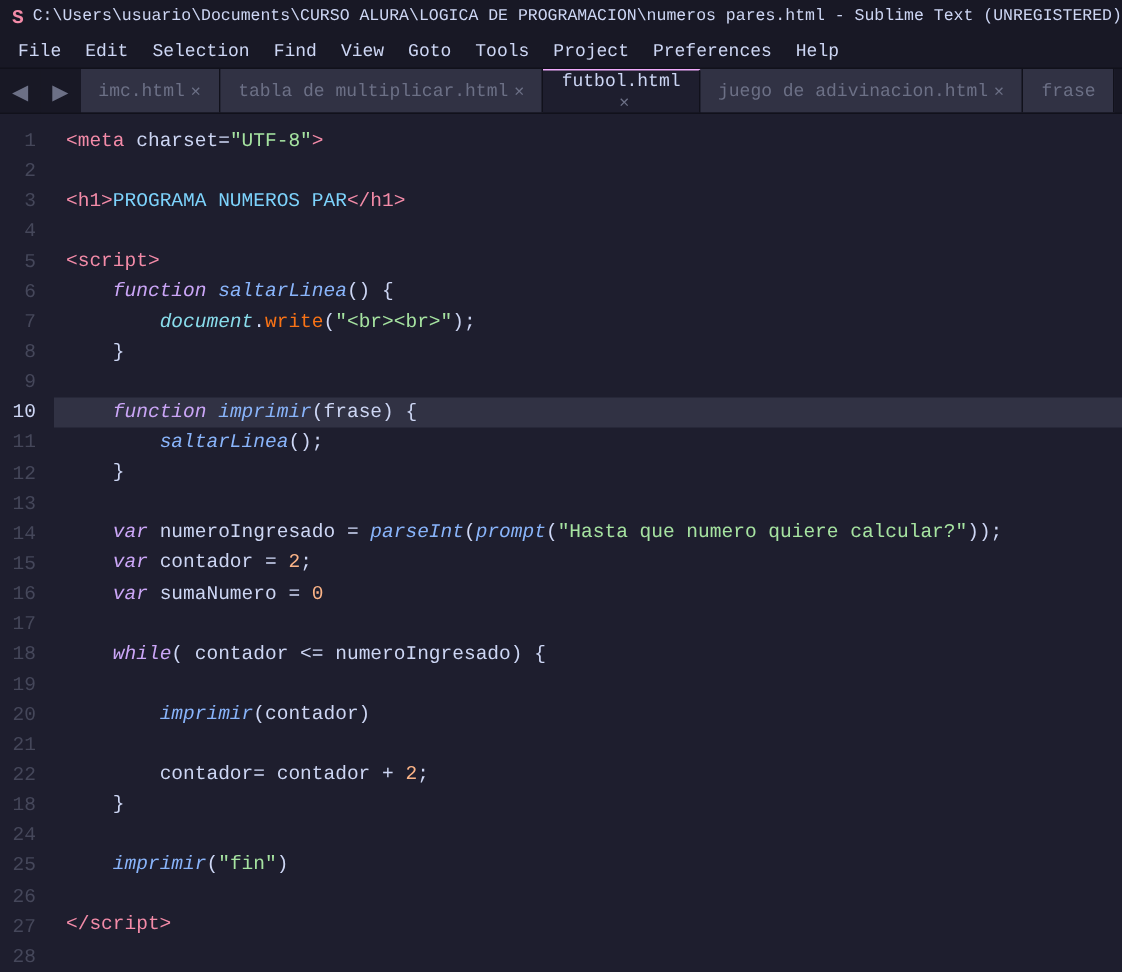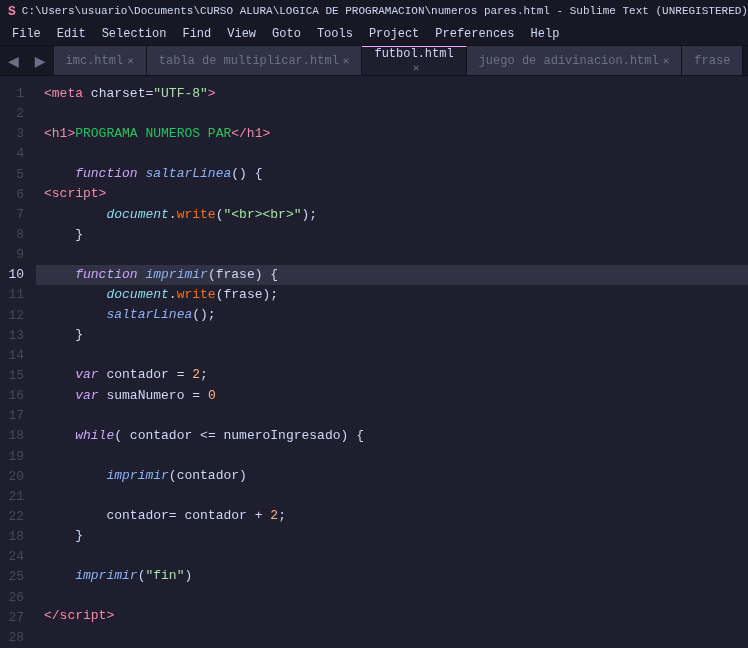--- a/index.html
+++ b/index.html
@@ -120,21 +120,21 @@
     .code-line.highlighted {
       background: #313244;
     } 
     .fn { color: #89b4fa; font-style: italic; } 
     .obj { color: #89dceb; font-style: italic; } 
     .method { color: #f97316; }
     .str { color: #a6e3a1; }
     .num { color: #fab387; }
     .var-name { color: #cdd6f4; margin-top: 24px; }
     .tag { color: #f38ba8; }
-    .plain { color: #22c55e; }
+    .plain { color: #7dd3fc; }
     .punc { color: #cdd6f4; }
     .italic-kw { color: #cba6f7; font-style: italic; }
   </style>
 </head>
 <body>
 
 <div id="title-bar">
   <span class="logo">S</span>
   <span>C:\Users\usuario\Documents\CURSO ALURA\LOGICA DE PROGRAMACION\numeros pares.html - Sublime Text (UNREGISTERED)</span>
 </div>
@@ -210,40 +210,40 @@
   <div id="code-area">
 
     <div class="code-line"><span class="tag">&lt;meta</span> <span class="var-name">charset</span><span class="punc">=</span><span class="str">"UTF-8"</span><span class="tag">&gt;</span></div>
 
     <div class="code-line"></div>
 
     <div class="code-line"><span class="tag">&lt;h1&gt;</span><span class="plain">PROGRAMA NUMEROS PAR</span><span class="tag">&lt;/h1&gt;</span></div>
 
     <div class="code-line"></div>
 
+    <div class="code-line"><span class="tag">&lt;script&gt;</span></div>
+
     <div class="code-line">    <span class="italic-kw">function</span> <span class="fn">saltarLinea</span><span class="punc">() {</span></div>
 
-    <div class="code-line"><span class="tag">&lt;script&gt;</span></div>
-
     <div class="code-line">        <span class="obj">document</span><span class="punc">.</span><span class="method">write</span><span class="punc">(</span><span class="str">"&lt;br&gt;&lt;br&gt;"</span><span class="punc">);</span></div>
 
     <div class="code-line">    <span class="punc">}</span></div>
 
     <div class="code-line"></div>
 
     <div class="code-line highlighted">    <span class="italic-kw">function</span> <span class="fn">imprimir</span><span class="punc">(</span><span class="var-name">frase</span><span class="punc">) {</span></div>
 
-    <div class="code-line">        <span class="obj">document</span><span class="punc">.</span><span class="method">write</span><span class="punc">(</span><span class="var-name">frase</span><span class="punc">);</span></div>
 
     <div class="code-line">        <span class="fn">saltarLinea</span><span class="punc">();</span></div>
 
     <div class="code-line">    <span class="punc">}</span></div>
 
     <div class="code-line"></div>
 
+    <div class="code-line">    <span class="italic-kw">var</span> <span class="var-name">numeroIngresado</span> <span class="punc">=</span> <span class="fn">parseInt</span><span class="punc">(</span><span class="fn">prompt</span><span class="punc">(</span><span class="str">"Hasta que numero quiere calcular?"</span><span class="punc">));</span></div>
 
     <div class="code-line">    <span class="italic-kw">var</span> <span class="var-name">contador</span> <span class="punc">=</span> <span class="num">2</span><span class="punc">;</span></div>
 
     <div class="code-line">    <span class="italic-kw">var</span> <span class="var-name">sumaNumero</span> <span class="punc">=</span> <span class="num">0</span></div>
 
     <div class="code-line"></div>
 
     <div class="code-line">    <span class="italic-kw">while</span><span class="punc">( </span><span class="var-name">contador</span> <span class="punc">&lt;=</span> <span class="var-name">numeroIngresado</span><span class="punc">) {</span></div>
 
     <div class="code-line"></div>

